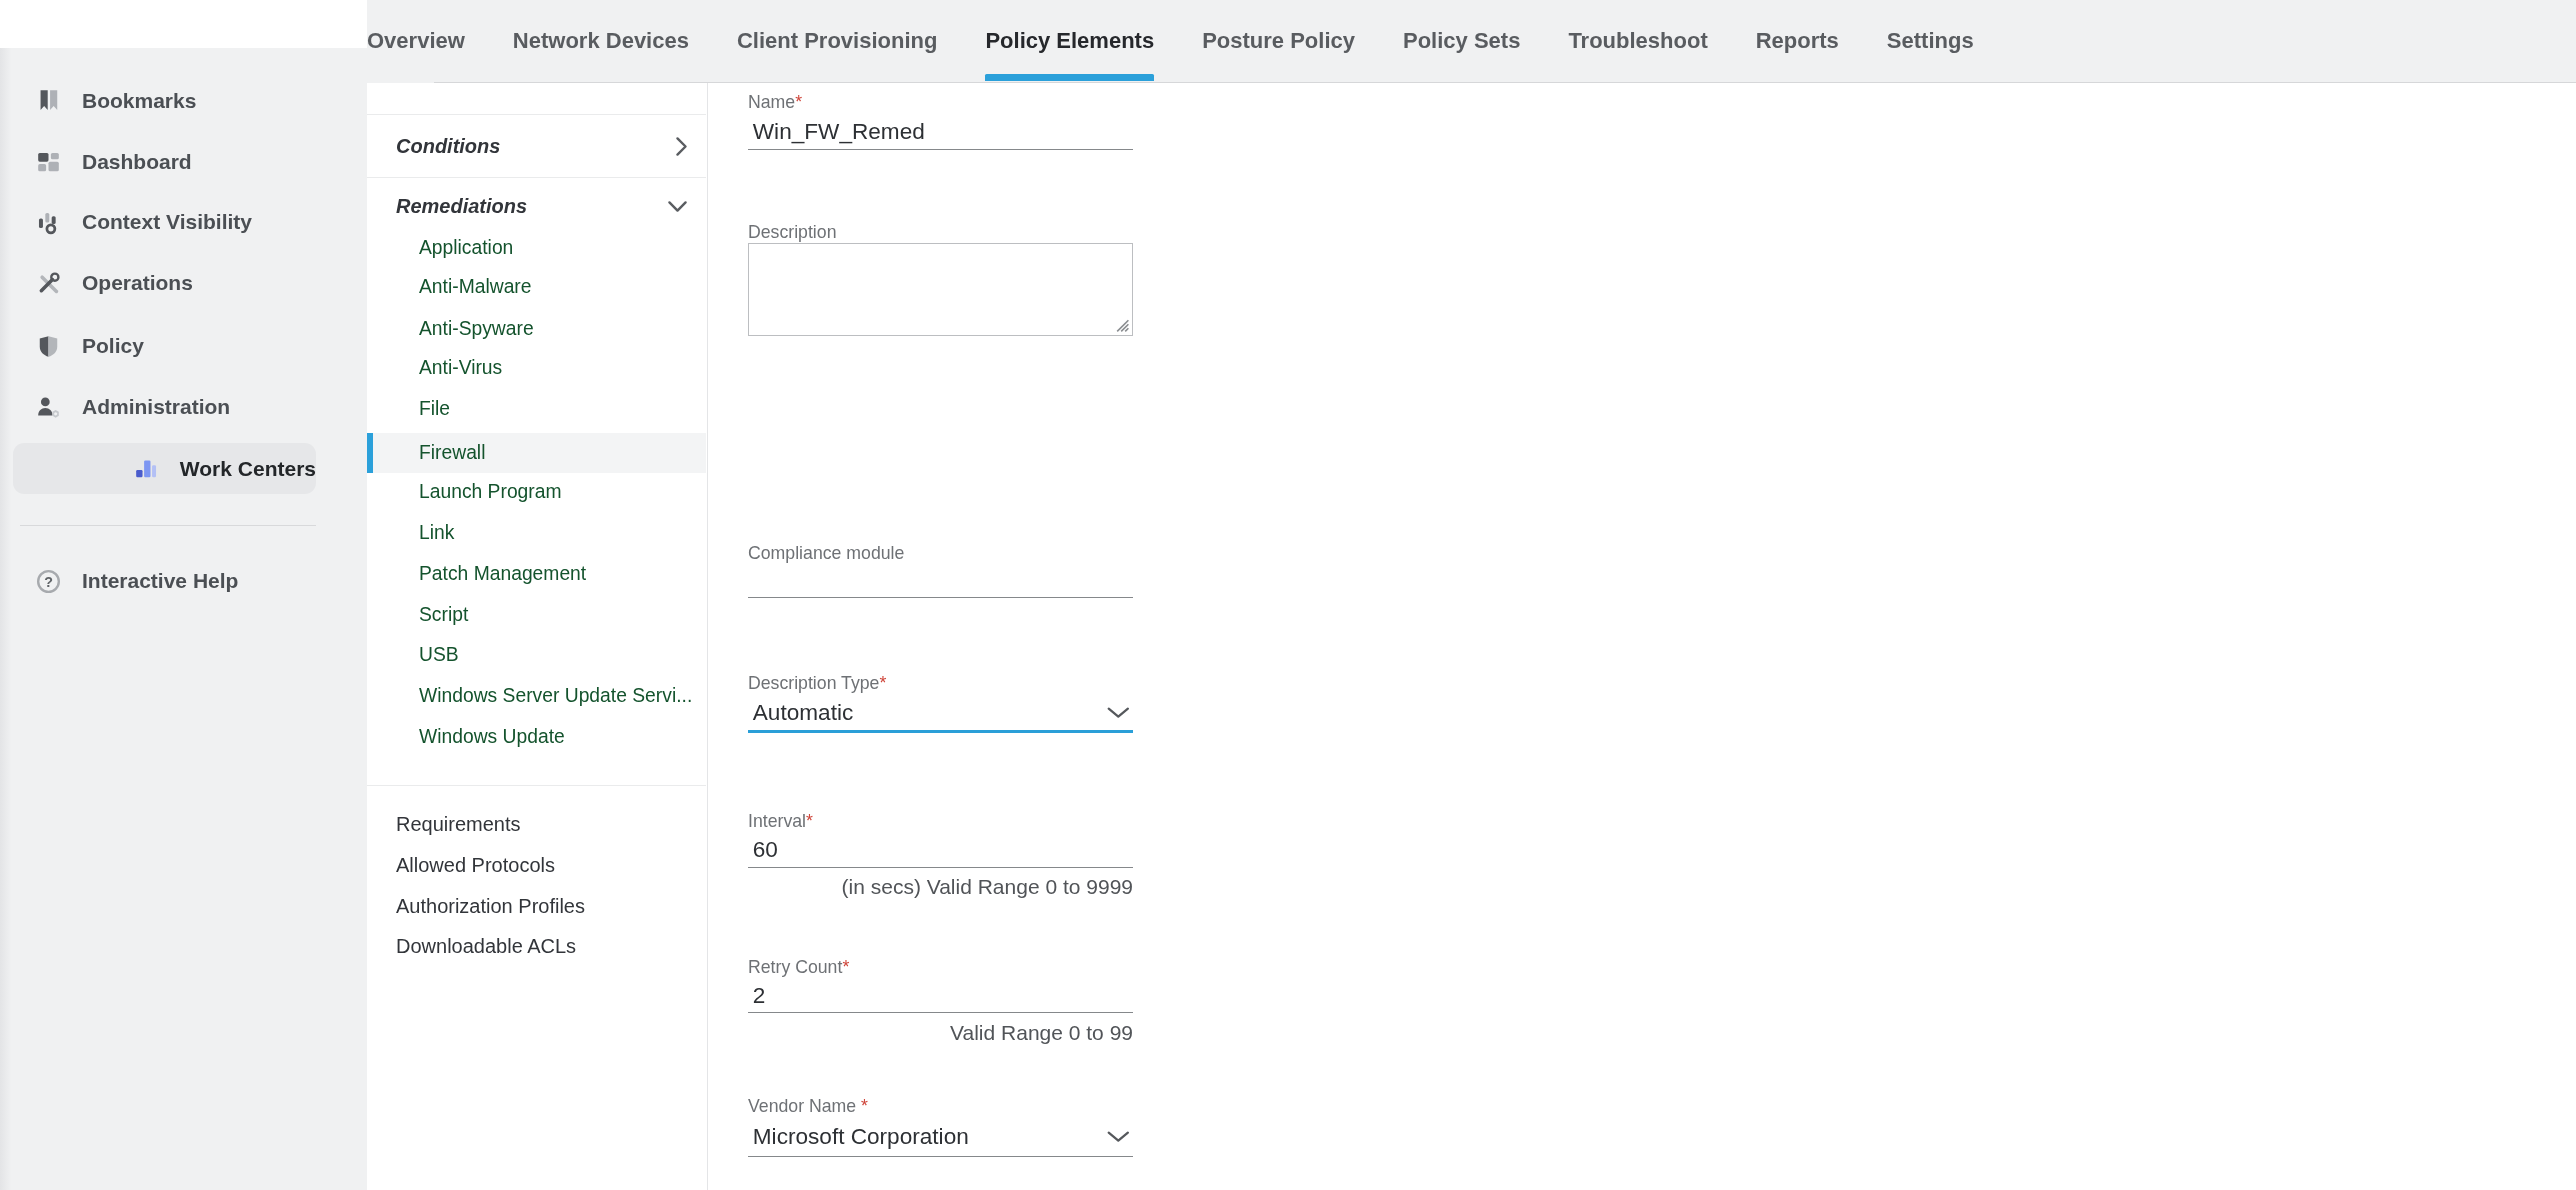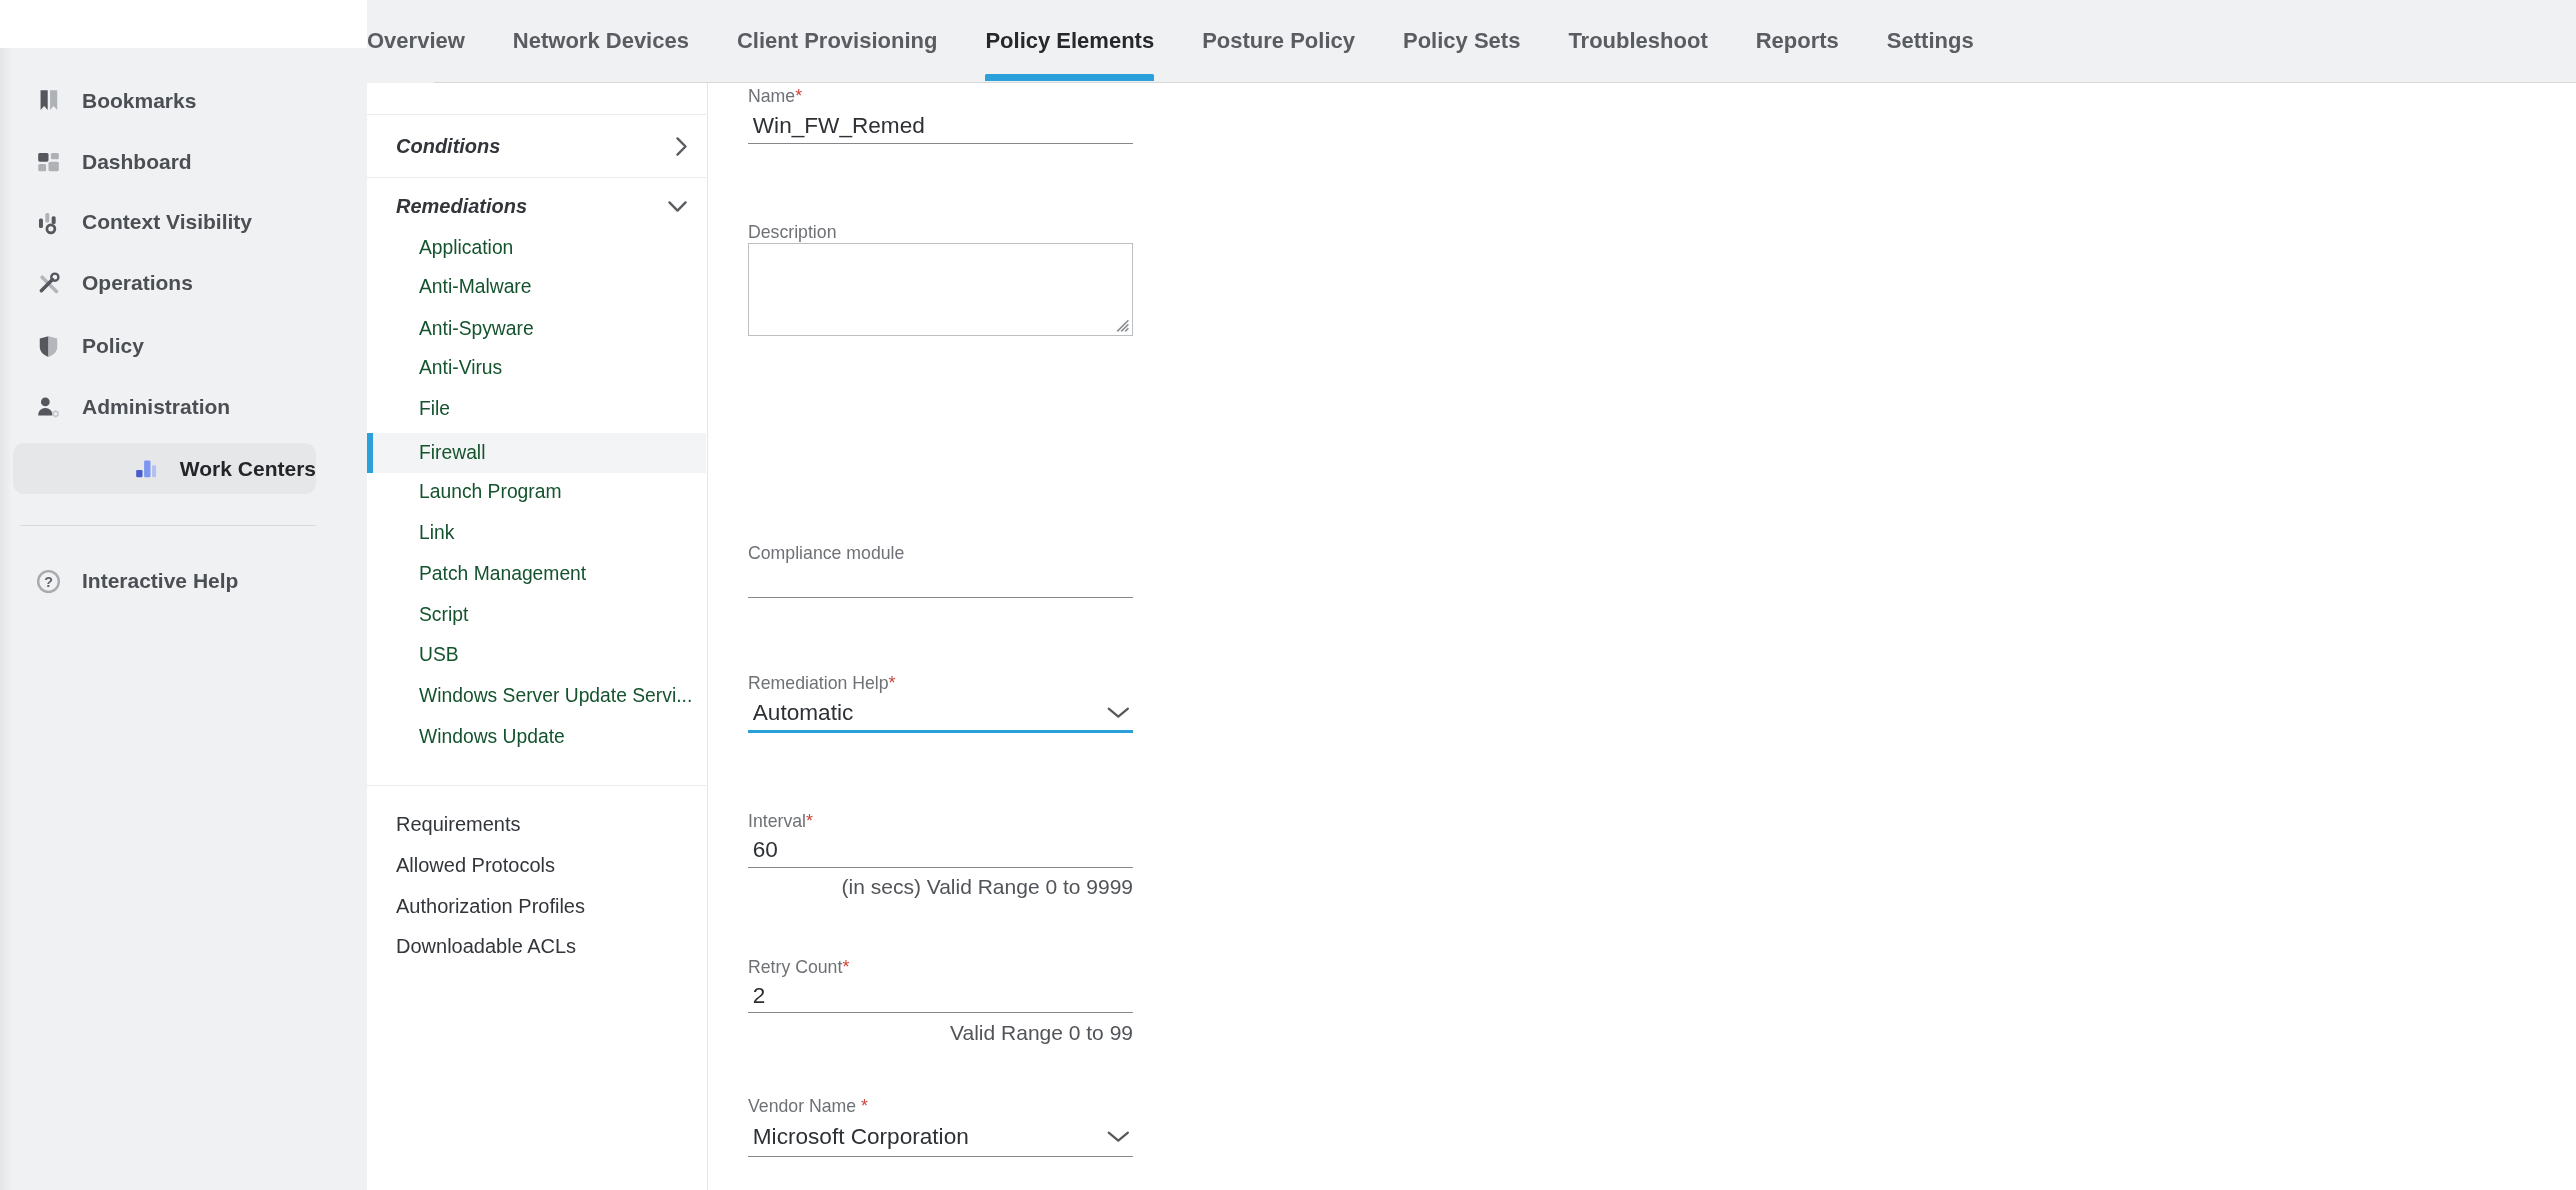--- a/index.html
+++ b/index.html
@@ -191,21 +191,21 @@
     <div class="ss-sub" style="top:634px">Windows Update</div>
 
     <div class="ss-divider" style="top:702px"></div>
 
     <div class="ss-section" style="top:721px">Requirements</div>
     <div class="ss-section" style="top:762px">Allowed Protocols</div>
     <div class="ss-section" style="top:803px">Authorization Profiles</div>
     <div class="ss-section" style="top:843px">Downloadable ACLs</div>
   </div>
 
-  <div class="field" style="top:84px">
+  <div class="field" style="top:90px">
     <div class="f-label">
       <span>Name</span><span class="req">*</span>
     </div>
     <div class="f-control" style="height:36px">
       <span class="f-value">Win_FW_Remed</span>
     </div>
   </div>
 
   <div class="field" style="top:220px">
     <div class="f-label">Description</div>
@@ -221,21 +221,21 @@
 
   <div class="field" style="top:541px">
     <div class="f-label">Compliance module</div>
     <div class="f-control" style="height:33px">
       <span class="f-value"></span>
     </div>
   </div>
 
   <div class="field" style="top:671px">
     <div class="f-label">
-      <span>Remediation Help</span><span class="req">*</span>
+      <span>Description Type</span><span class="req">*</span>
     </div>
     <div class="f-control focused" style="height:38px">
       <span class="f-value">Automatic</span>
       <svg class="f-chevron" width="22.6" height="12" viewBox="0 0 28 15">
         <polyline points="2,2 14,12 26,2" fill="none" stroke="#55585c" stroke-width="2.8" stroke-linecap="round" stroke-linejoin="round"></polyline>
       </svg>
     </div>
   </div>
 
   <div class="field" style="top:809px">

